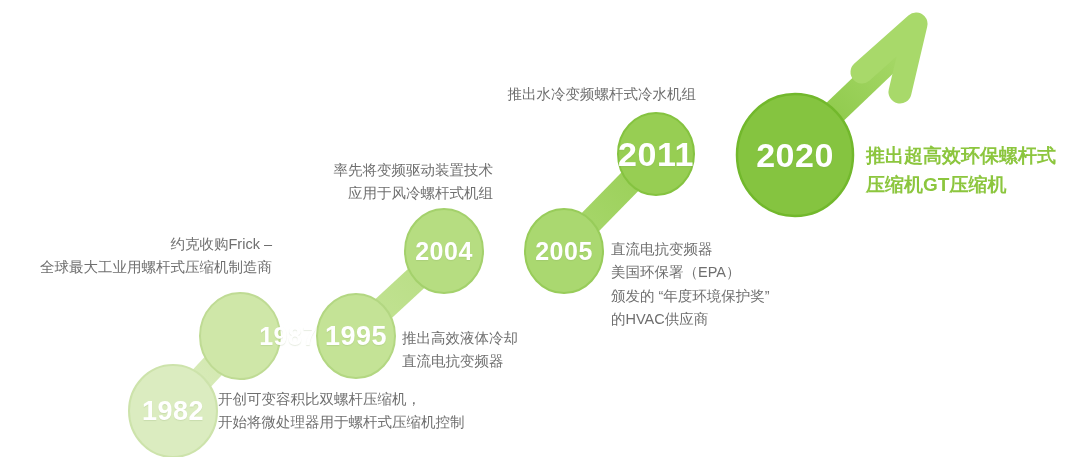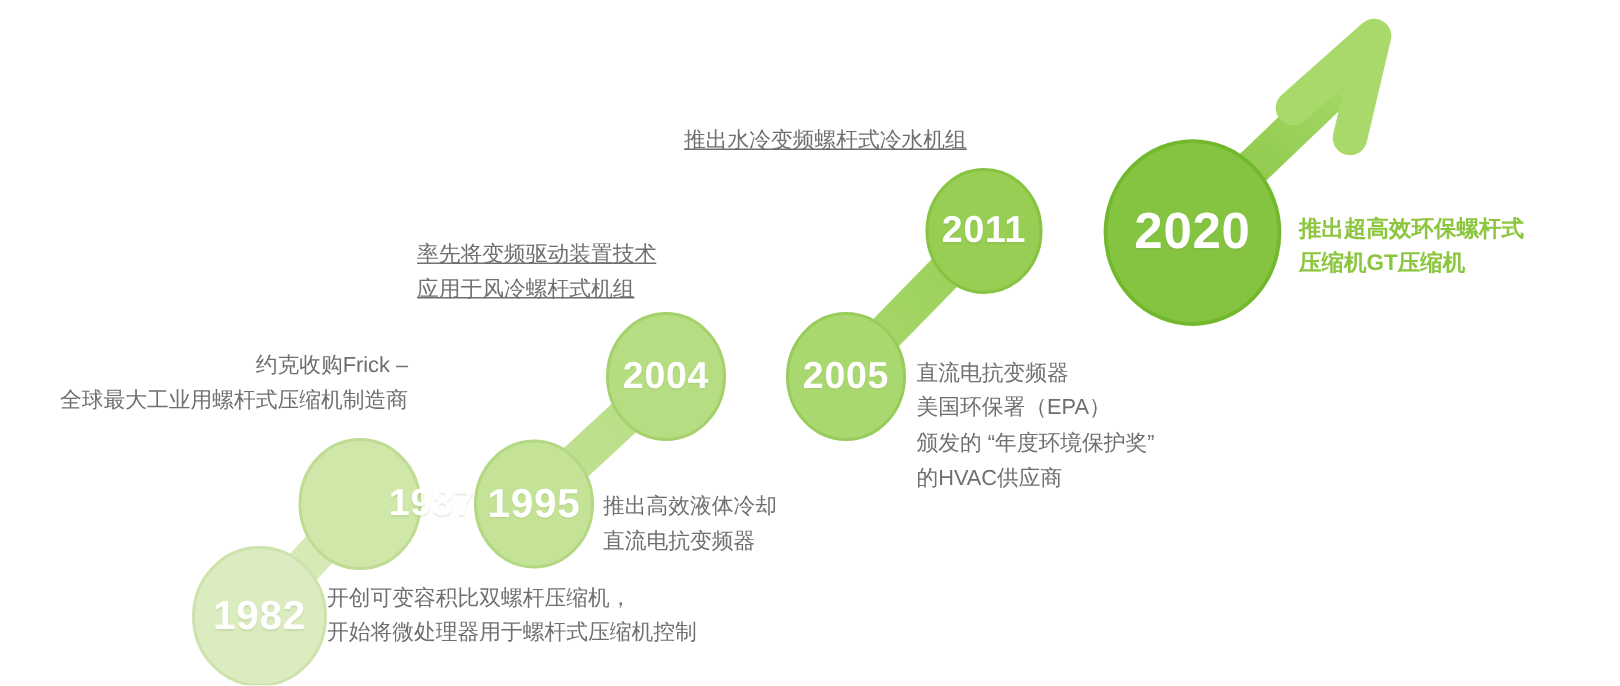--- a/index.html
+++ b/index.html
@@ -37,25 +37,25 @@
   }
   .desc {
     position: absolute;
     color: #6f6f6f;
     font-size: 14.5px;
     line-height: 1.62;
     white-space: nowrap;
   }
   .desc.right { text-align: left; }
   .desc.left  { text-align: right; }
-  .desc.center{ text-align: left; text-decoration: underline; }
+  .desc.center{ text-align: right; }
   .desc-accent {
     color: #8cc63e;
     font-weight: bold;
-    font-size: 15px;
+    font-size: 19px;
     line-height: 1.55;
   }
   .desc div { white-space: nowrap; }
 </style>
 </head>
 <body>
 
 <div id="stage">
 
   <svg id="timeline-svg" viewBox="0 0 1080 457" xmlns="http://www.w3.org/2000/svg">
@@ -113,21 +113,21 @@
       <ellipse cx="656" cy="154" rx="38" ry="41" fill="#97ce53" stroke="#85c340" stroke-width="2"></ellipse>
       <ellipse cx="795" cy="155" rx="58" ry="61" fill="#85c440" stroke="#72b82c" stroke-width="2.5"></ellipse>
     </g>
   </svg>
 
   <div class="year-label" style="left:173px; top:411px; font-size:27px;">1982</div>
   <div class="year-label" style="left:240px; top:336px; font-size:25px;margin-left:48px;">1987</div>
   <div class="year-label" style="left:356px; top:336px; font-size:27px;">1995</div>
   <div class="year-label" style="left:444px; top:251px; font-size:25px;">2004</div>
   <div class="year-label" style="left:564px; top:251px; font-size:25px;">2005</div>
-  <div class="year-label" style="left:656px; top:154px; font-size:25px;">2011</div>
+  <div class="year-label" style="left:656px; top:154px; font-size:34px;">2011</div>
   <div class="year-label" style="left:795px; top:155px; font-size:34px;">2020</div>
 
   <div class="desc right" style="left:218px; top:388px;">
     <div>开创可变容积比双螺杆压缩机，</div>
     <div>开始将微处理器用于螺杆式压缩机控制</div>
   </div>
 
   <div class="desc left" style="left:0px; top:233px; width:272px;">
     <div>约克收购Frick –</div>
     <div>全球最大工业用螺杆式压缩机制造商</div>

